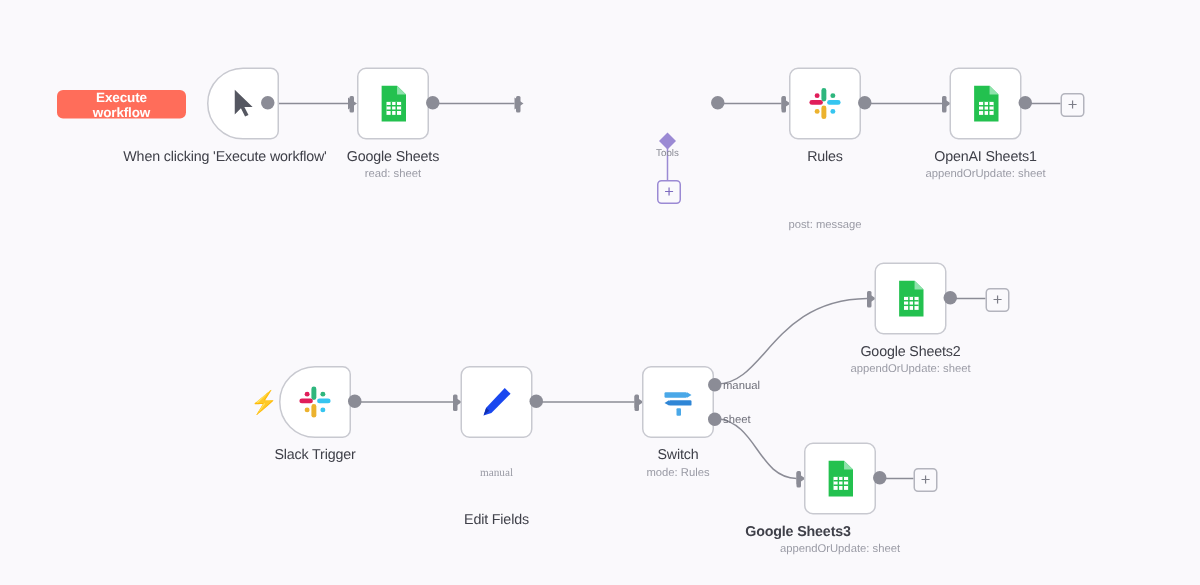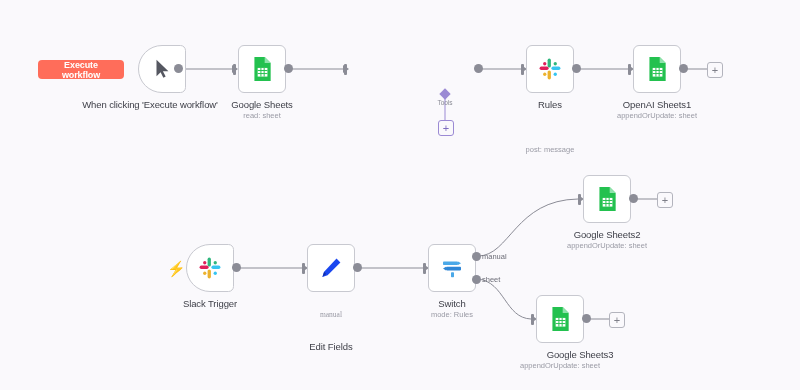--- a/index.html
+++ b/index.html
@@ -346,16 +346,16 @@
           <line x1="8" y1="16.2" x2="17" y2="16.2"></line>
           <line x1="11" y1="11" x2="11" y2="19"></line>
           <line x1="14" y1="11" x2="14" y2="19"></line>
         </g>
       </svg>
     </span>
   </div>
   <div class="in-bar" style="left:531px; top:314px;"></div>
   <div class="endpoint" style="left:582px; top:314px;"></div>
   <div class="plus-box" style="left:609px; top:312px;">+</div>
-  <div class="node-label" style="left:530px; top:349px; width:100px;">Google Sheets3</div>
+  <div class="node-label" style="left:482px; top:349px; width:100px;font-weight:bold;">Google Sheets3</div>
   <div class="node-sub" style="left:500px; top:361px; width:120px;">appendOrUpdate: sheet</div>
 
 </div>
 
 </body></html>

